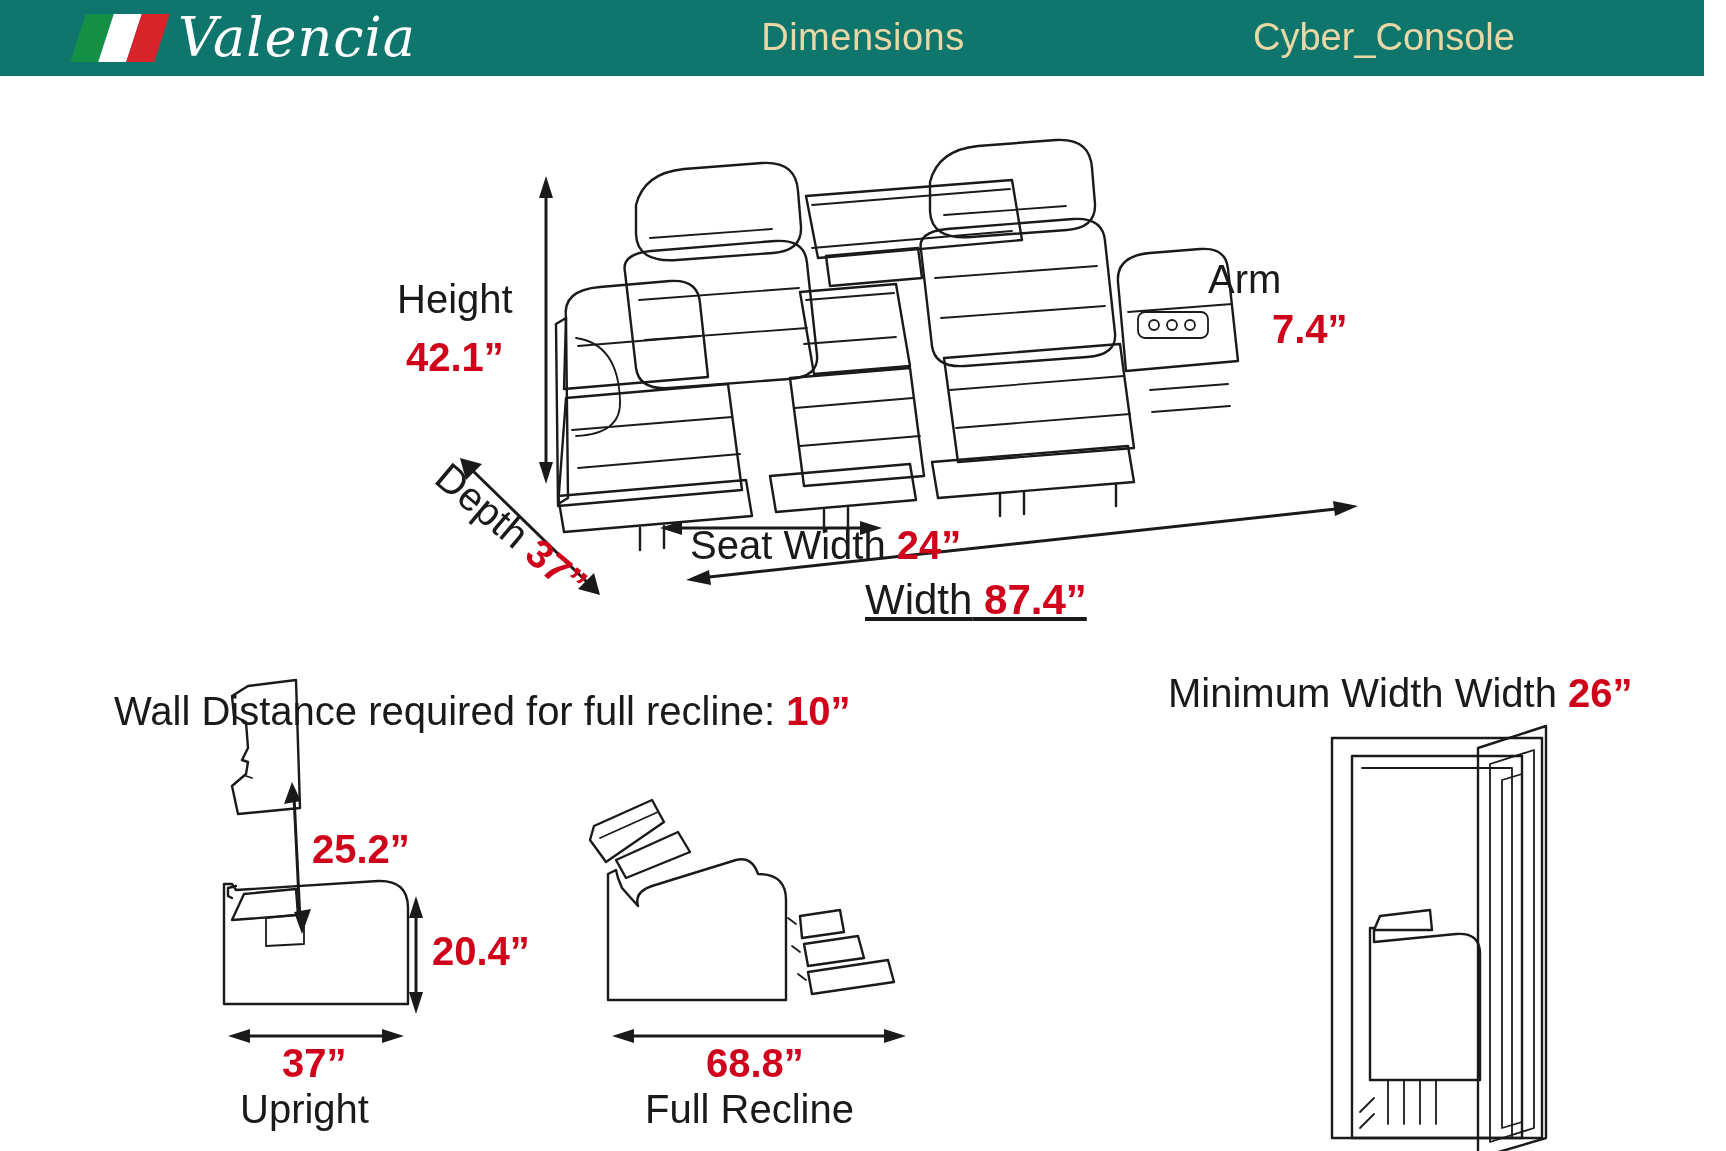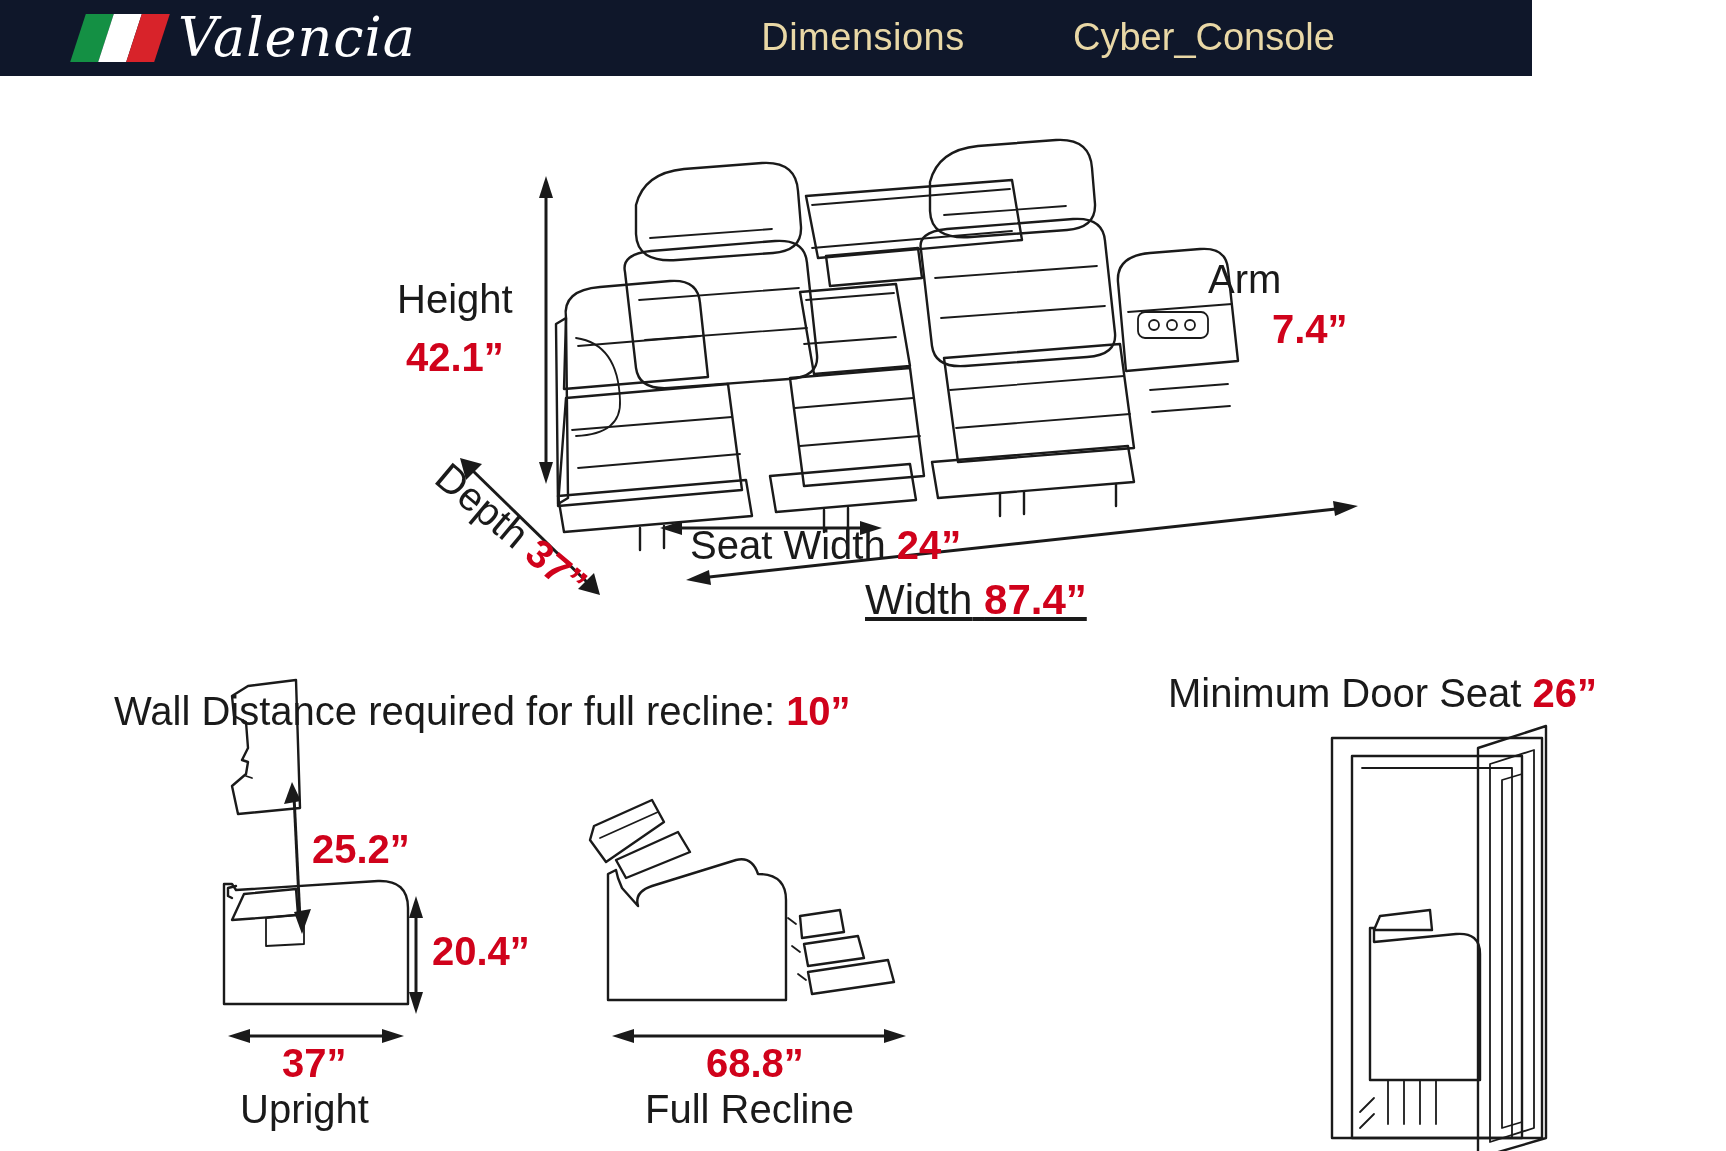--- a/index.html
+++ b/index.html
@@ -5,22 +5,22 @@
   html,body{margin:0;padding:0;}
   body{
     width:1726px;height:1151px;
     background:#ffffff;
     font-family:"Liberation Sans", sans-serif;
     overflow:hidden;
     position:relative;
   }
   
   .header{
-    position:absolute;left:0;top:0;width:1532px;height:76px;
-    background:#0f172a;
+    position:absolute;left:0;top:0;width:1704px;height:76px;
+    background:#0f766e;
     display:flex;align-items:center;
   }
   .brand{
     display:flex;align-items:center;margin-left:78px;width:480px;
   }
   .flag{
     display:flex;height:48px;width:86px;transform:skewX(-18deg);margin-right:14px;
   }
   .flag i{display:block;width:28px;height:48px;}
   .flag .g{background:#149044;}
@@ -28,21 +28,21 @@
   .flag .r{background:#d8232a;}
   .brand-name{
     color:#ffffff;font-family:"DejaVu Serif", serif;font-style:italic;
     font-size:54px;letter-spacing:1px;line-height:1;
   }
   .header-center{
     color:#e9d8a6;font-size:38px;letter-spacing:0.5px;
     position:absolute;left:0;width:1726px;text-align:center;top:16px;
   }
   .header-right{
-    position:absolute;right:8px;top:16px;width:640px;text-align:center;
+    position:absolute;right:0;top:16px;width:640px;text-align:center;
     color:#e9d8a6;font-size:38px;
   }
   
   .lbl{
     position:absolute;color:#1a1a1a;font-size:40px;white-space:nowrap;line-height:1.05;
   }
   .num{color:#d0021b;font-weight:bold;}
   .lbl.big{font-size:42px;text-decoration:underline;}
   svg{position:absolute;left:0;top:0;overflow:visible;}
   .dim{stroke:#1a1a1a;stroke-width:3;fill:none;}
@@ -251,15 +251,15 @@
 </div>
 
 <div class="lbl" style="left:706px;top:1042px;">
   <span class="num">68.8”</span>
 </div>
 <div class="lbl" style="left:645px;top:1088px;">
   <span>Full Recline</span>
 </div>
 
 <div class="lbl" style="left:1168px;top:672px;">
-  <span>Minimum Door Seat</span>
+  <span>Minimum Width Width</span>
   <span class="num">26”</span>
 </div>
 
 </body></html>

